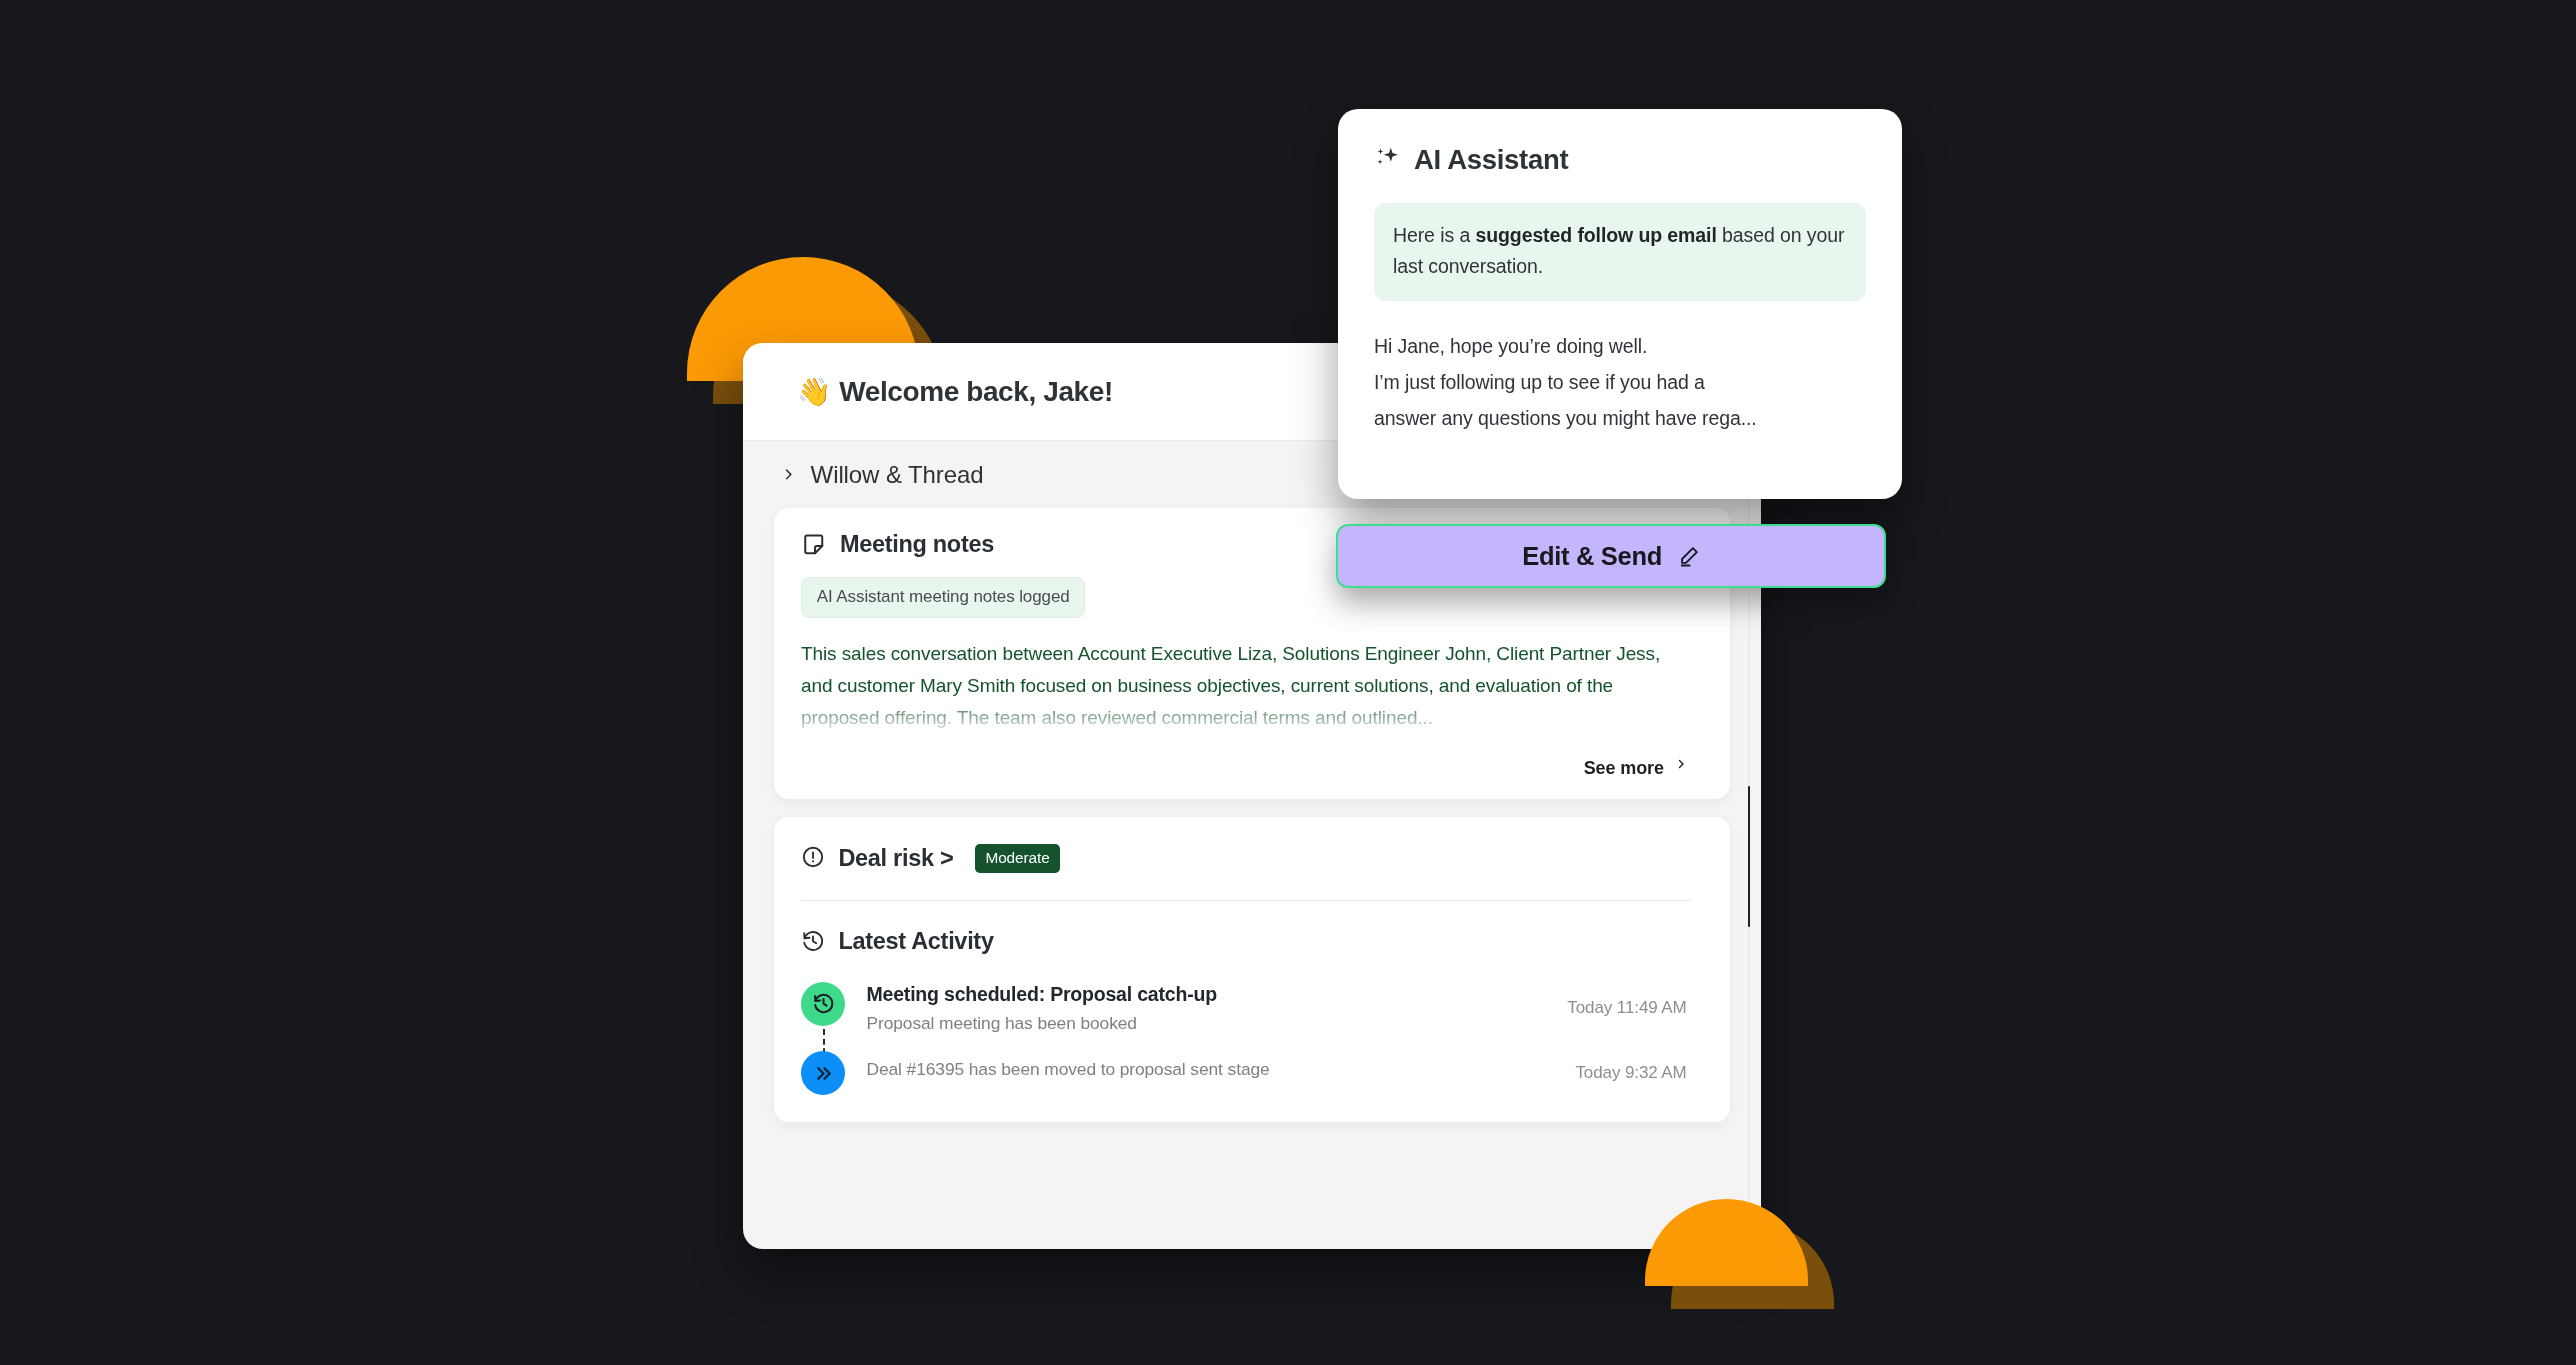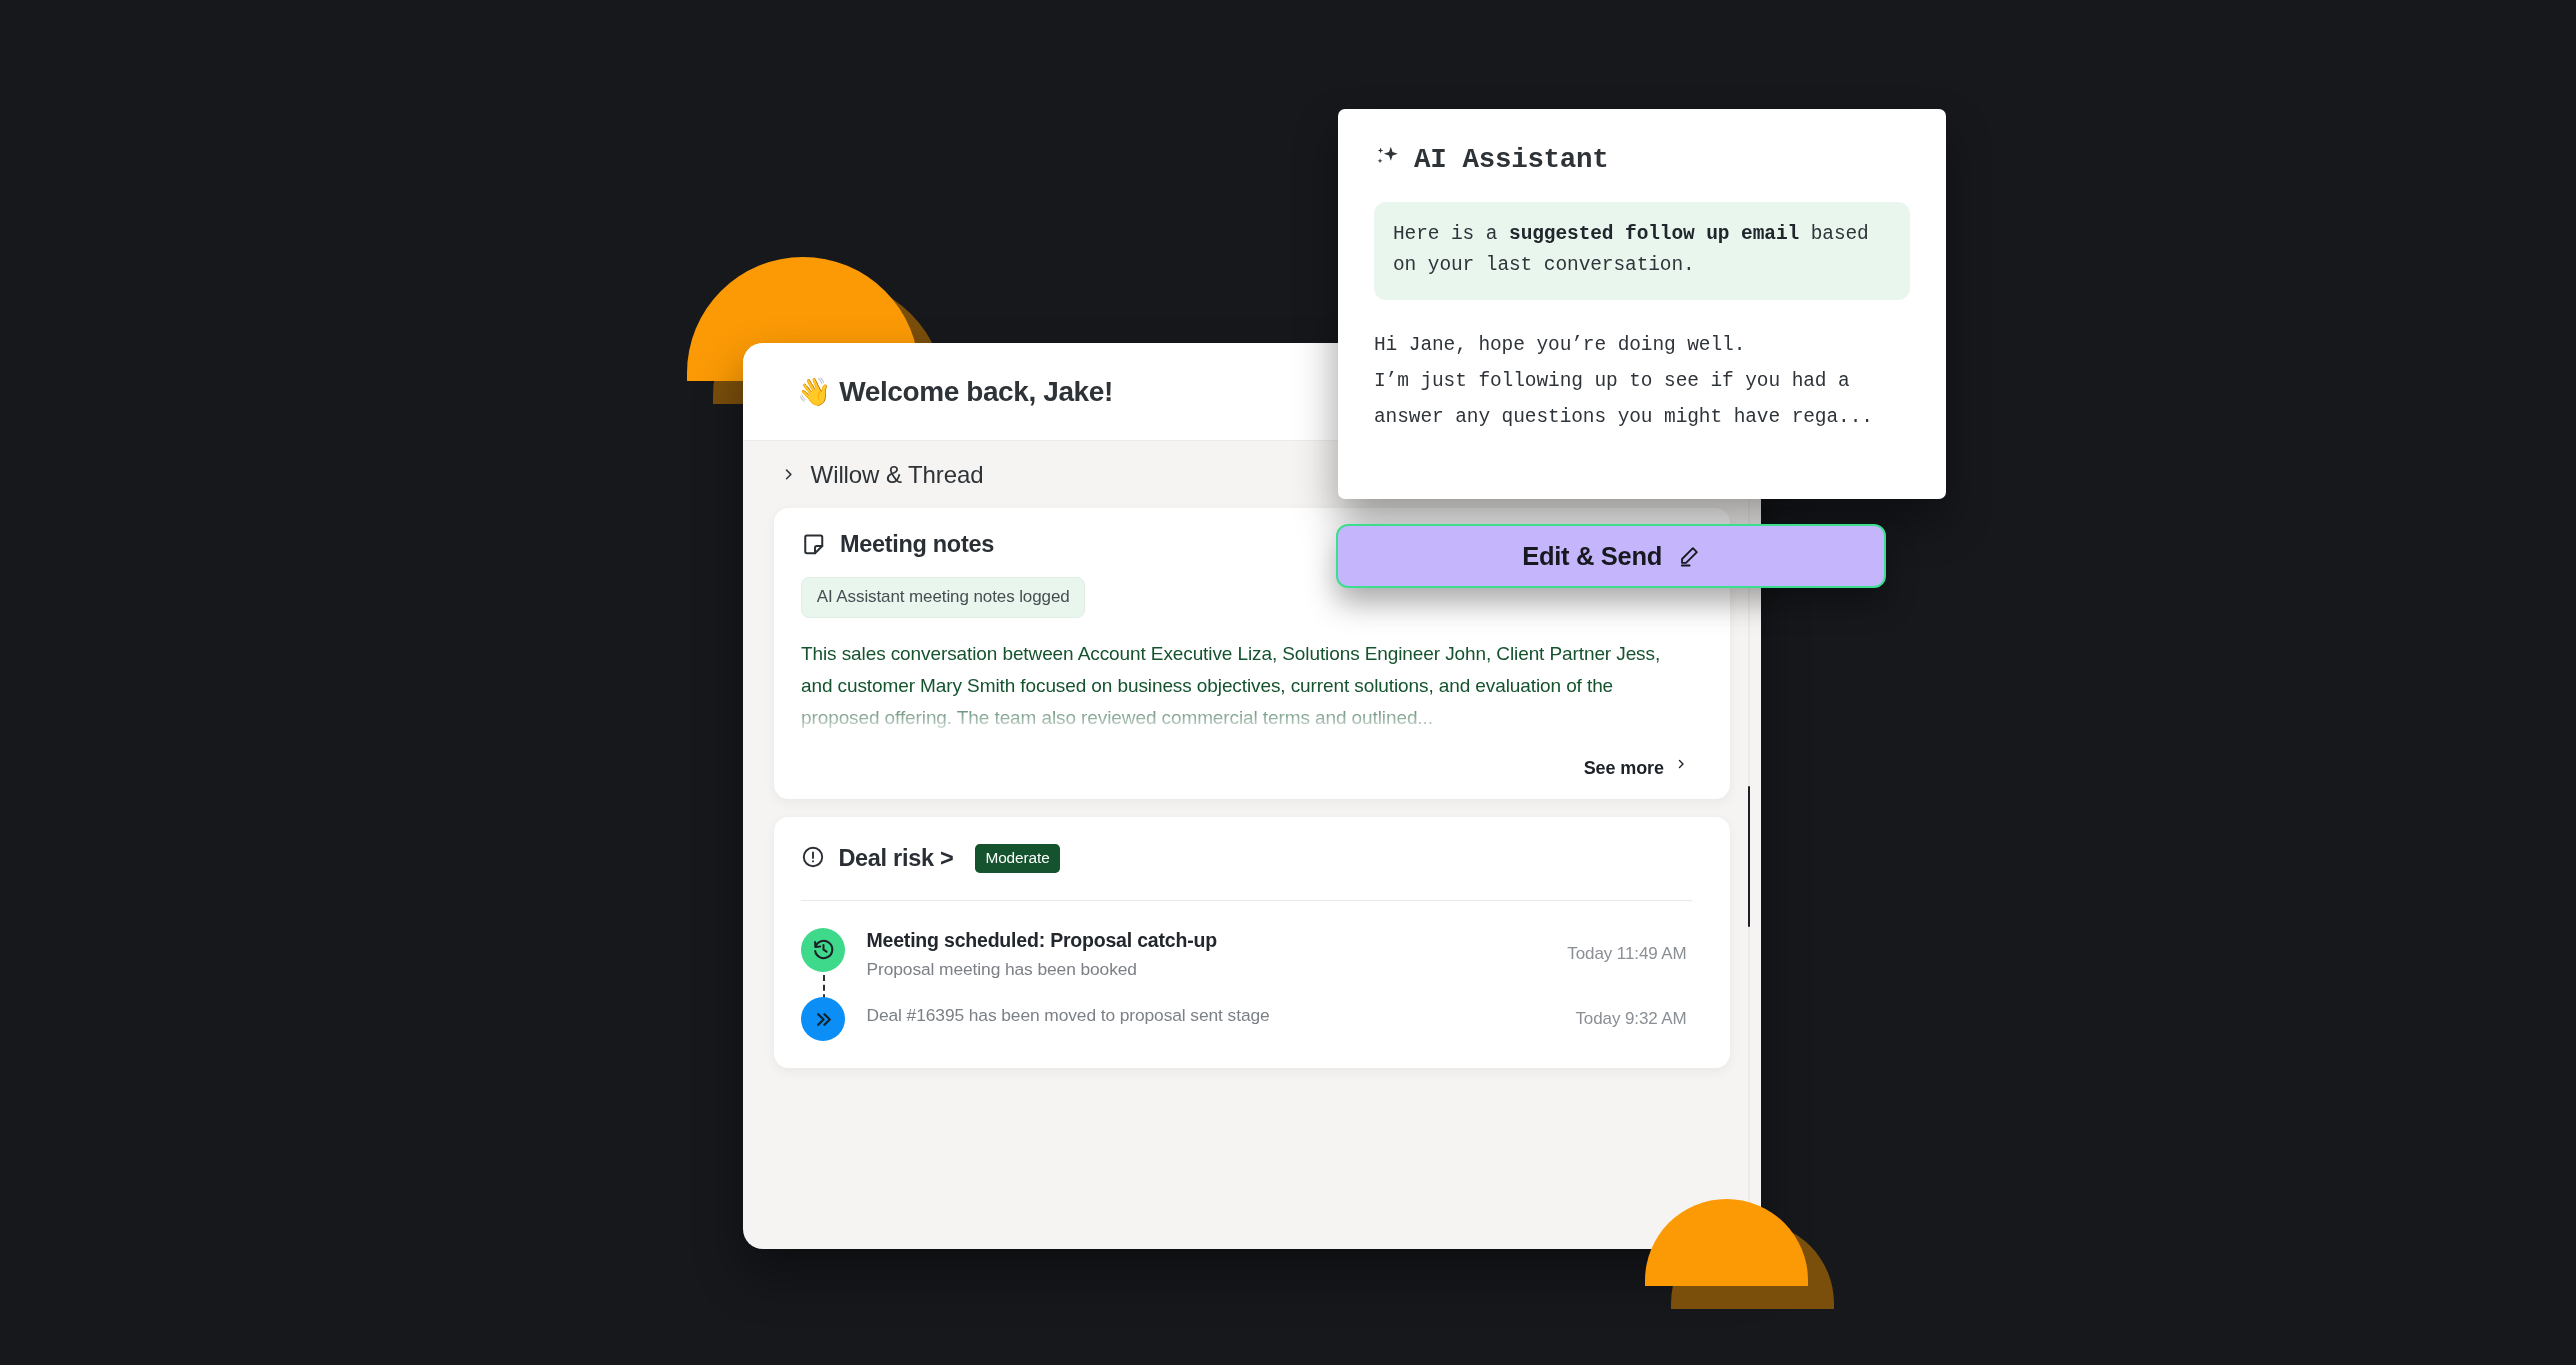--- a/index.html
+++ b/index.html
@@ -270,28 +270,27 @@
     height: 141px;
     background: #1C2127;
     border-radius: 2.7px;
   }
 
   
   #ai-assistant-card {
     position: absolute;
     left: 1338px;
     top: 109px;
-    width: 608px;
+    width: 564px;
     height: 390px;
     background: #FFFFFF;
-    border-radius: 7px;
+    border-radius: 20px;
     box-shadow: 0 23px 43px rgba(0,0,0,0.38);
     overflow: hidden;
     padding: 35px 36px 0 36px;
-    font-family: Liberation Mono, monospace;
   }
   #ai-header {
     display: flex;
     align-items: center;
     gap: 12px;
   }
   #ai-header .ai-title {
     font-size: 27.5px;
     font-weight: 700;
     color: #2E3338;
@@ -402,20 +401,30 @@
             <line x1="12" y1="7.4" x2="12" y2="13"></line>
             <line x1="12" y1="16.3" x2="12" y2="16.4"></line>
           </svg>
         </span>
         <span id="deal-risk-title">Deal risk &gt;</span>
         <span id="deal-risk-badge">Moderate</span>
       </div>
 
       <div id="deal-divider"></div>
 
+      <div class="card-head">
+        <span>
+          <svg width="24" height="24" viewBox="0 0 24 24" fill="none" stroke="#2A2F35" stroke-width="1.9" stroke-linecap="round" stroke-linejoin="round">
+            <path d="M3.6 9.2A9 9 0 1 1 3.3 13.6"></path>
+            <polyline points="3.2 4.3 3.6 9.3 8.6 8.8"></polyline>
+            <polyline points="12 7.4 12 12.2 15.2 14.2"></polyline>
+          </svg>
+        </span>
+        <span class="head-label">Latest Activity</span>
+      </div>
 
       <div id="activity-list">
 
         <div class="activity-row">
           <div class="activity-connector"></div>
           <div class="activity-icon green">
             <svg width="23" height="23" viewBox="0 0 24 24" fill="none" stroke="#1B2026" stroke-width="2.1" stroke-linecap="round" stroke-linejoin="round">
               <path d="M3.6 9.2A9 9 0 1 1 3.3 13.6"></path>
               <polyline points="3.2 4.3 3.6 9.3 8.6 8.8"></polyline>
               <polyline points="12 7.4 12 12.2 15.2 14.2"></polyline>

